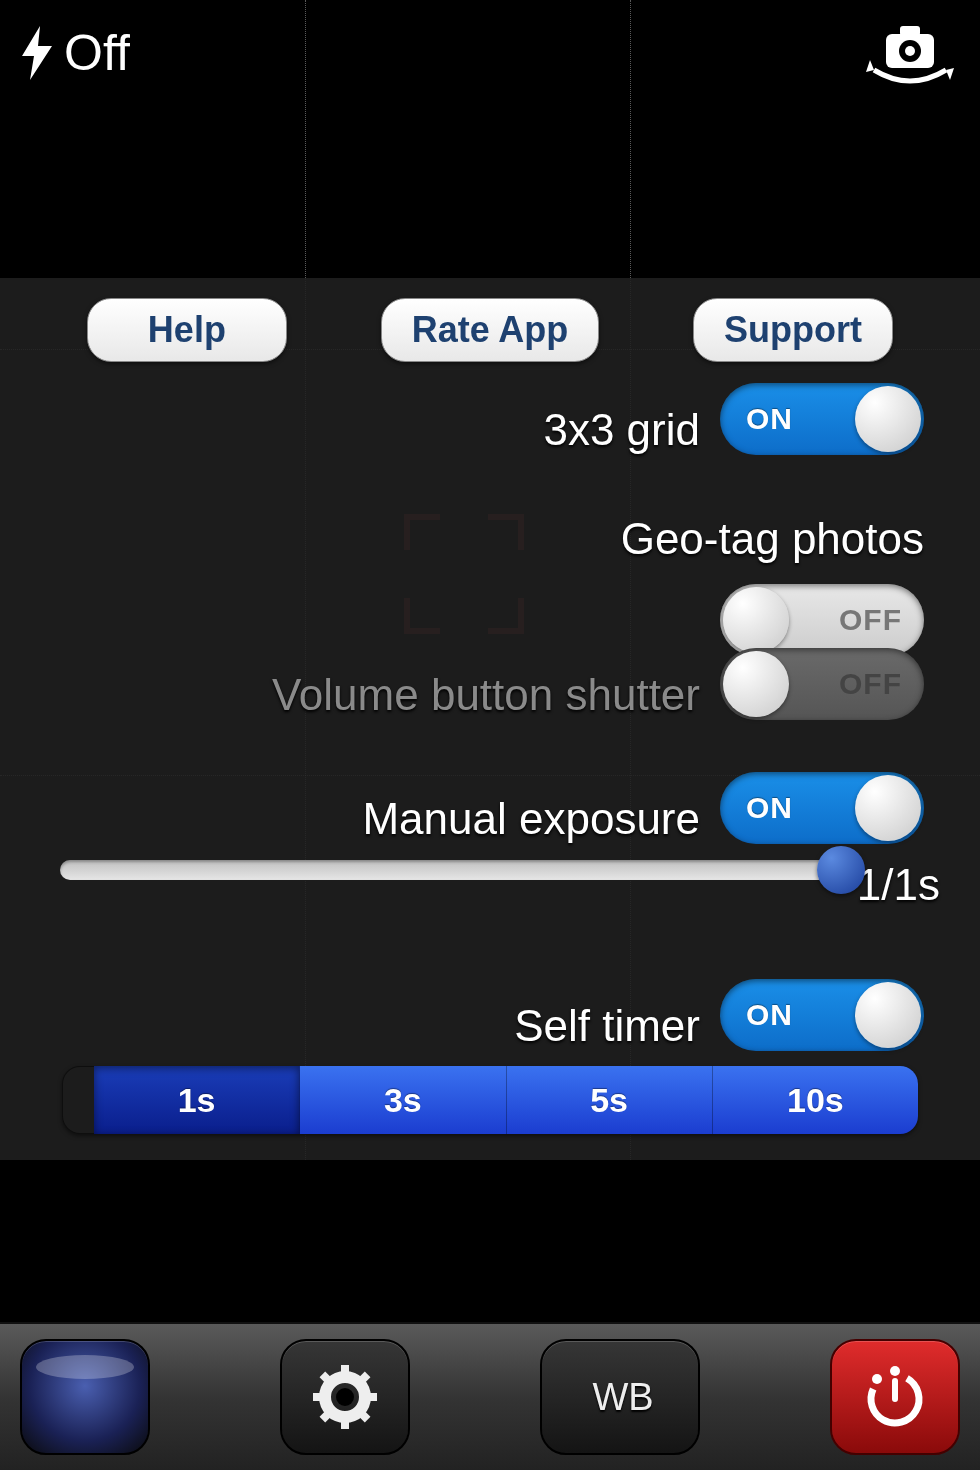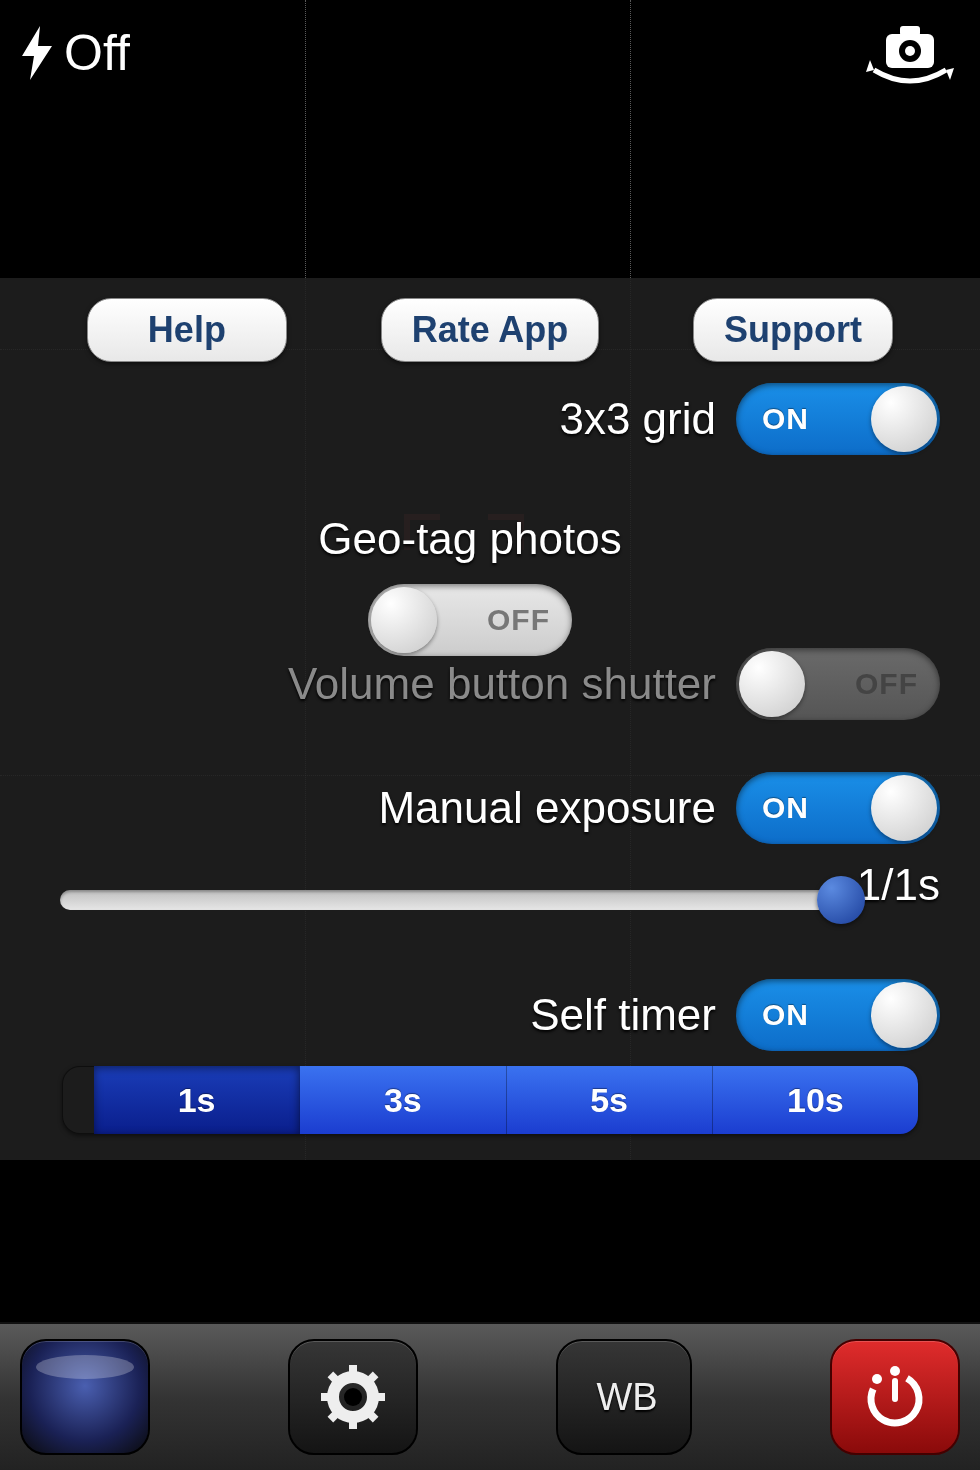--- a/index.html
+++ b/index.html
@@ -24,51 +24,51 @@
 .fk.tl { top:0; left:0; border-right:none; border-bottom:none; }
 .fk.tr { top:0; right:0; border-left:none; border-bottom:none; }
 .fk.bl { bottom:0; left:0; border-right:none; border-top:none; }
 .fk.br { bottom:0; right:0; border-left:none; border-top:none; }
 
 
 .panel { position:absolute; top:278px; left:0; width:980px; height:882px; background:rgba(32,32,32,0.88); }
 .btn-row { position:absolute; top:20px; left:0; right:0; display:flex; justify-content:space-around; padding:0 40px;align-items:center; }
 .pill-btn { background:linear-gradient(#fff,#e8e8e8); color:#1e4170; font-size:36px; font-weight:700; border:1px solid #888; border-radius:24px; padding:10px 30px; min-width:200px; text-align:center; box-shadow:0 2px 4px rgba(0,0,0,0.5); }
 
-.setting-row { position:absolute; left:0; right:0; display:flex; align-items:center; justify-content:flex-end; padding-right:40px; gap:20px; }
+.setting-row { position:absolute; left:0; right:0; display:flex; align-items:flex-end; justify-content:flex-end; padding-right:56px; gap:20px; }
 .sr1 { top:105px; } .sr2 { top:236px;flex-direction:column; } .sr3 { top:370px; } .sr4 { top:494px; } .sr5 { top:701px; }
 .setting-label { color:#fff; font-size:44px; font-weight:400; text-shadow:0 2px 3px #000; }
 .setting-label.dim { color:#8a8a8a; }
 
 .switch { width:204px; height:72px; border-radius:36px; position:relative; box-shadow:inset 0 2px 6px rgba(0,0,0,0.5); }
 .switch.on { background:linear-gradient(#1a8fe8,#0d6dc9); }
 .switch.off { background:linear-gradient(#e8e8e8,#ccc); }
 .switch.off.dim { background:linear-gradient(#6a6a6a,#555); }
 .switch-knob { position:absolute; top:3px; width:66px; height:66px; border-radius:50%; background:radial-gradient(circle at 30% 25%,#fff,#c8c8c8); box-shadow:0 2px 4px rgba(0,0,0,0.4); }
 .switch.on .switch-knob { right:3px; }
 .switch.off .switch-knob { left:3px; }
 .switch-text { position:absolute; top:0; bottom:0; display:flex; align-items:center; font-size:30px; font-weight:800; letter-spacing:1px; }
 .switch.on .switch-text { left:26px; color:#fff; text-shadow:0 -1px 1px rgba(0,0,0,0.4); }
 .switch.off .switch-text { right:22px; color:#777; }
 .switch.off.dim .switch-text { color:#444; }
 
-.slider-row { position:absolute; top:582px; left:60px; right:40px; display:flex; align-items:flex-end; gap:16px; }
+.slider-row { position:absolute; top:582px; left:60px; right:40px; display:flex; align-items:flex-start; gap:16px; }
 .slider-track { flex:1; height:20px; background:linear-gradient(#bfbfbf,#e6e6e6); border-radius:10px; position:relative; box-shadow:inset 0 2px 3px rgba(0,0,0,0.3); }
 .slider-thumb { position:absolute; top:-14px; right:-24px; width:48px; height:48px; border-radius:50%; background:radial-gradient(circle at 30% 25%,#5b8ae0,#1a3d99); box-shadow:0 2px 4px rgba(0,0,0,0.5); }
 .slider-value { color:#fff; font-size:44px; text-shadow:0 2px 3px #000; }
 
 .seg { position:absolute; top:788px; left:62px; right:62px; height:68px; display:flex; border-radius:18px; overflow:hidden; box-shadow:inset 0 0 0 1px rgba(0,0,0,0.5),0 2px 4px rgba(0,0,0,0.5); }
 .seg-item { flex:1; display:flex; align-items:center; justify-content:center; color:#fff; font-size:34px; font-weight:700; background:linear-gradient(#3a72f0,#1b3dd0); border-right:1px solid rgba(0,0,0,0.3); text-shadow:0 -1px 1px rgba(0,0,0,.4); }
 .seg-item:last-child{border-right:none;}
 .seg-item.sel { background:linear-gradient(#1a3db8,#0a1e8c); box-shadow:inset 0 2px 8px rgba(0,0,0,0.5);margin-left:32px; }
 
 
 .toolbar { position:absolute; bottom:0; left:0; width:980px; height:148px; background:linear-gradient(#5a5a5a,#343434 50%,#222); display:flex; align-items:center; justify-content:space-between; padding:0 20px; border-top:2px solid #111; }
 .tool { width:130px; height:116px; border-radius:26px; background:linear-gradient(#363636,#141414); border:2px solid #000; box-shadow:inset 0 1px 0 rgba(255,255,255,0.18); display:flex; align-items:center; justify-content:center; color:#eee; font-size:38px; font-weight:500; text-shadow:0 2px 2px #000; }
-.tool.wide { width:136px;padding-left:6px; }
+.tool.wide { width:160px;padding-left:6px; }
 .tool.preview { background:radial-gradient(circle at 50% 40%, #4a5fb0 0%, #1a2155 60%, #0a0a0a 100%); position:relative; overflow:hidden;}
 .tool.preview::after{content:"";position:absolute;top:14px;left:14px;right:14px;height:24px;border-radius:50%;background:rgba(255,255,255,0.25);}
 .tool.shutter { background:linear-gradient(#e02c2c,#8a0a0a); border-color:#400; }
 .gear-icon svg, .timer-icon svg { display:block; }
 </style>
 </head>
 <body>
 
 <div class="viewfinder">
   <div class="grid-v gv1"></div>

